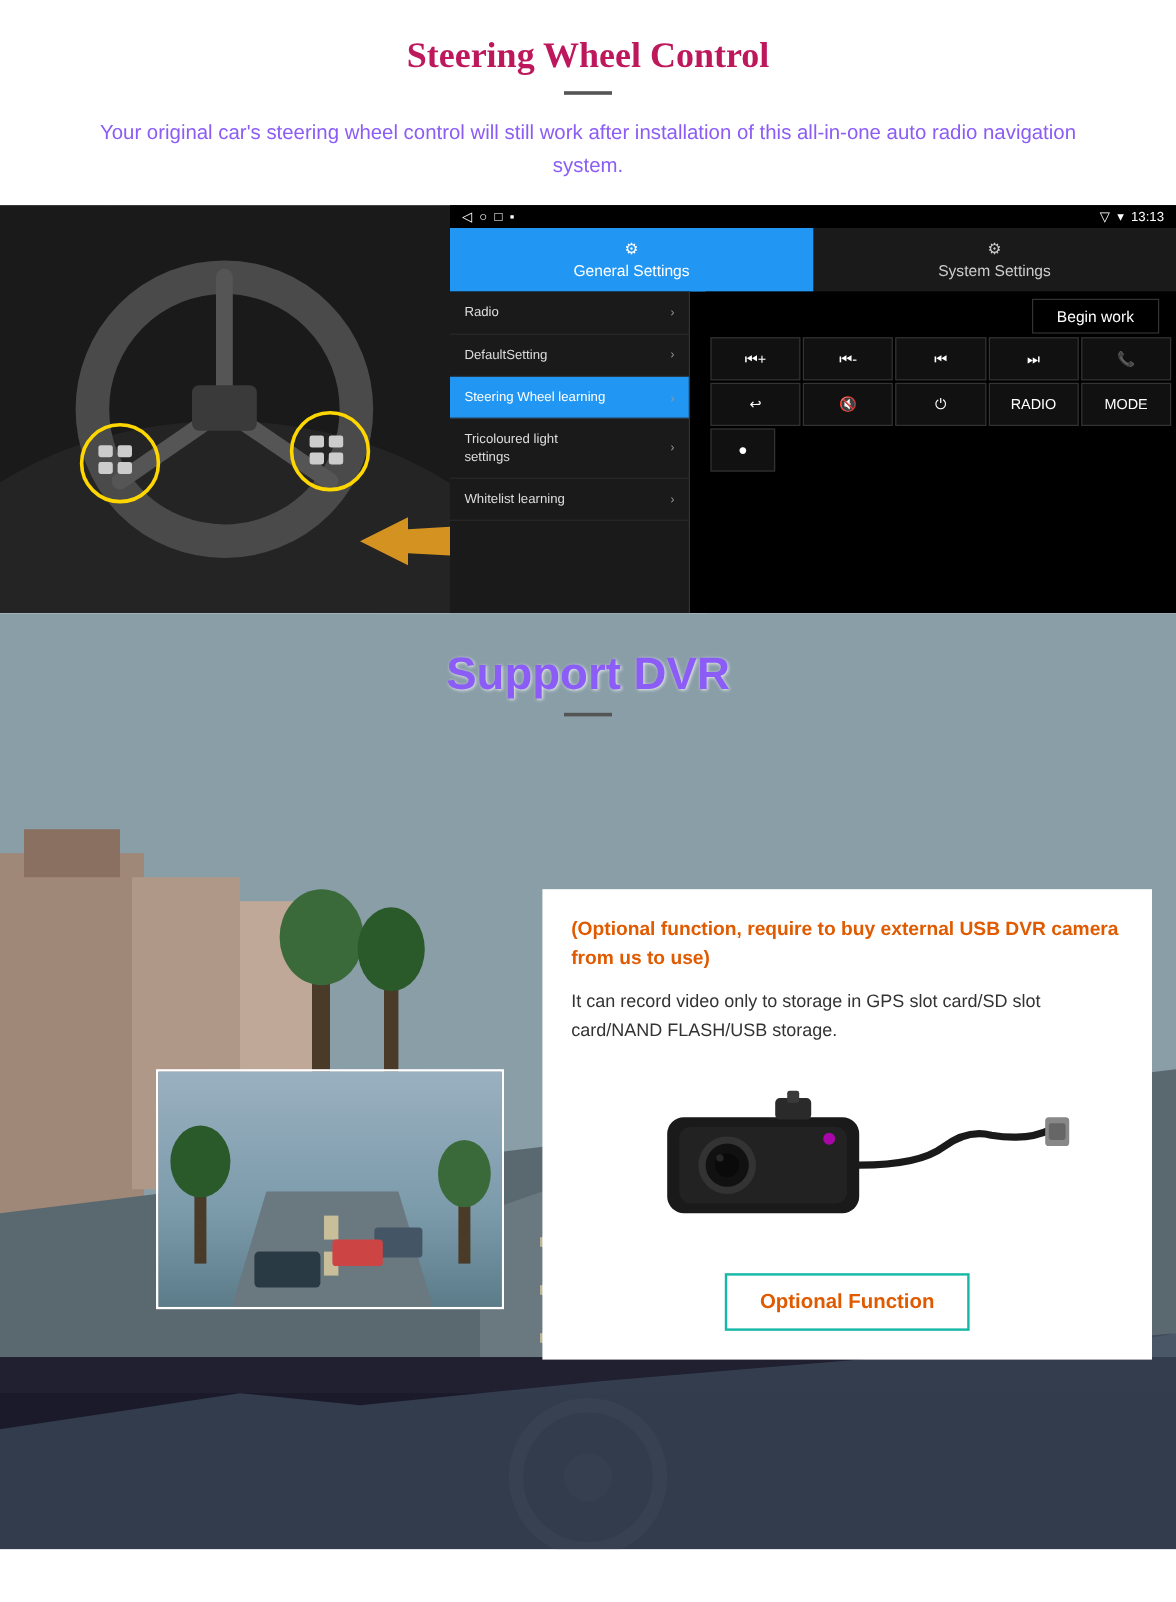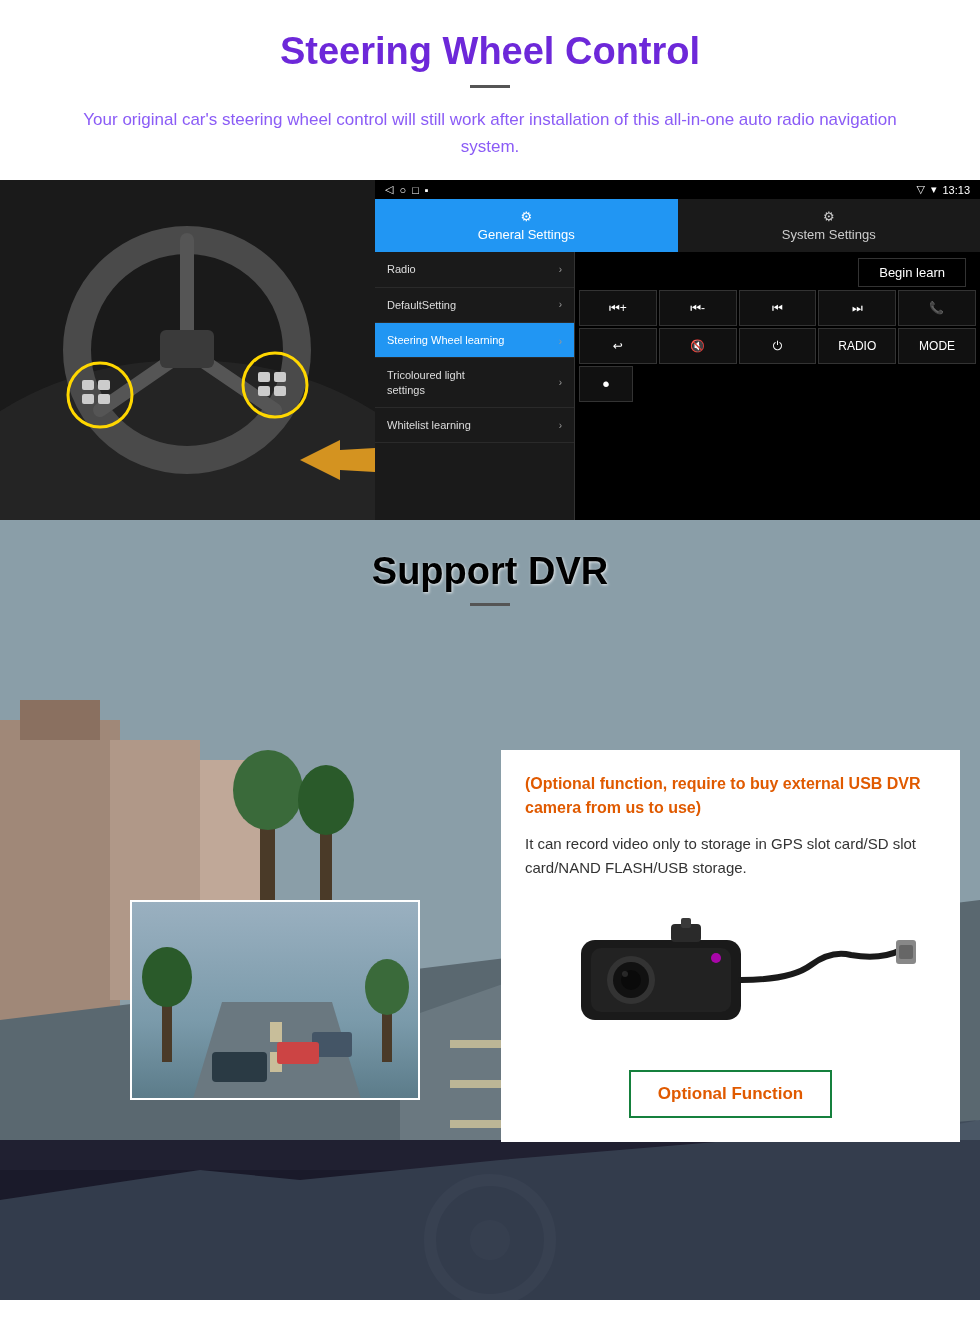--- a/index.html
+++ b/index.html
@@ -10,24 +10,25 @@
       background: #fff;
       overflow-x: hidden;
     }
 
     
     .header-section {
       text-align: center;
       padding: 30px 60px 20px;
     }
     .main-title {
-      font-size: 38px;
+      font-size: 30px;
       font-weight: 900;
-      color: #6d28d9;
+      color: #be185d;
       margin-bottom: 12px;
+      font-family: Liberation Serif, serif;
     }
     .title-divider {
       width: 40px;
       height: 3px;
       background: #555;
       margin: 0 auto 18px;
     }
     .subtitle {
       font-size: 17px;
       color: #8b5cf6;
@@ -93,20 +94,21 @@
       font-size: 13px;
       flex: 1;
       display: flex;
       flex-direction: column;
       align-items: center;
       gap: 3px;
     }
     .settings-content {
       display: flex;
       flex: 1;
+      gap: 13px;
     }
     .menu-list {
       width: 200px;
       background: #1a1a1a;
       border-right: 1px solid #333;
     }
     .menu-item {
       display: flex;
       justify-content: space-between;
       align-items: center;
@@ -182,36 +184,36 @@
 
     .dvr-title-area {
       position: relative;
       text-align: center;
       padding: 30px 0 18px;
       z-index: 10;
     }
     .dvr-title {
       font-size: 38px;
       font-weight: 900;
-      color: #000000;
+      color: #8b5cf6;
       text-shadow: 1px 1px 3px rgba(255,255,255,0.8);
     }
     .dvr-divider {
       width: 40px;
       height: 3px;
       background: #555;
       margin: 10px auto 0;
     }
 
     
     .dvr-info-card {
       position: absolute;
       top: 230px;
       right: 20px;
-      width: 459px;
+      width: 508px;
       background: #fff;
       padding: 22px 24px 24px;
       z-index: 20;
     }
     .dvr-optional-text {
       color: #e05a00;
       font-size: 16px;
       font-weight: bold;
       line-height: 1.5;
       margin-bottom: 12px;
@@ -225,21 +227,21 @@
     .dvr-camera-img {
       width: 100%;
       height: 180px;
       position: relative;
       display: flex;
       align-items: center;
       justify-content: center;
     }
 
     .optional-function-btn {
-      border: 2px solid #15803d;
+      border: 2px solid #14b8a6;
       color: #e05a00;
       background: #fff;
       padding: 12px 27px;
       font-size: 17px;
       font-weight: bold;
       display: block;
       margin: 10px auto 0;
       cursor: pointer;
       text-align: center;
       width: fit-content;
@@ -358,21 +360,21 @@
         </div>
         <div class="menu-item">
           <span class="menu-item-text">Whitelist learning</span>
           <span class="chevron">›</span>
         </div>
       </div>
 
       <div class="control-panel">
 
         <div class="control-row-top">
-          <button class="begin-learn-btn">Begin learn</button>
+          <button class="begin-learn-btn">Begin work</button>
         </div>
 
         <div class="ctrl-row">
           <div class="ctrl-btn">⏮+</div>
           <div class="ctrl-btn">⏮-</div>
           <div class="ctrl-btn">⏮</div>
           <div class="ctrl-btn">⏭</div>
           <div class="ctrl-btn">📞</div>
         </div>
 

